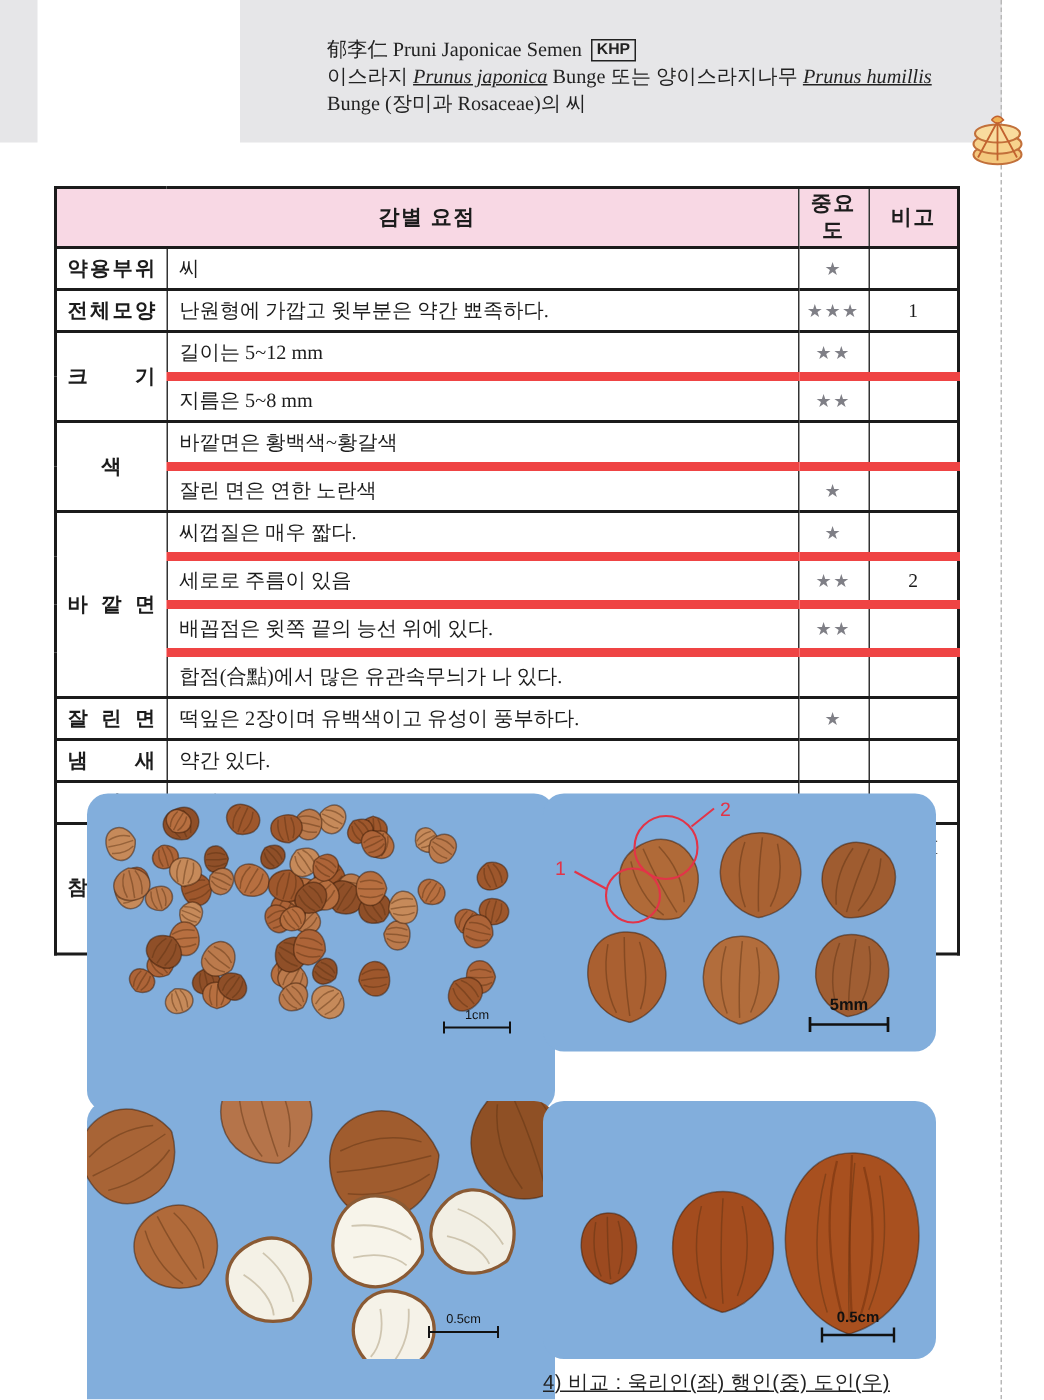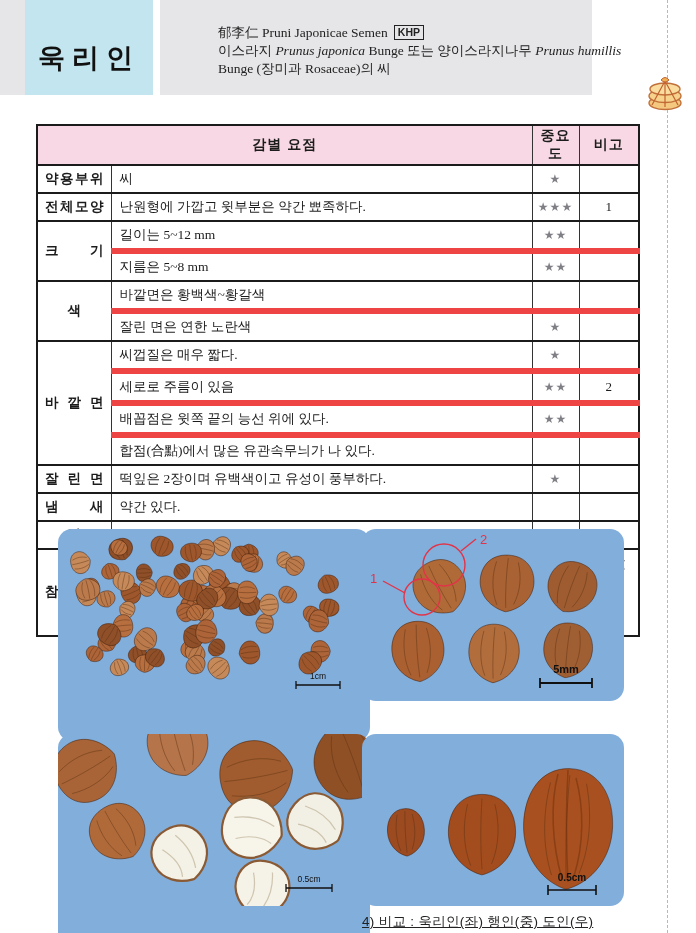--- a/index.html
+++ b/index.html
@@ -3,26 +3,26 @@
 <meta charset="utf-8">
 <style>
   html,body{margin:0;padding:0;background:#fff;}
   #page{position:relative;width:696px;height:933px;background:#fff;overflow:hidden;
         font-family:"Liberation Sans",sans-serif;color:#1c1c1c;}
   
   .edge-strip{position:absolute;left:0;top:0;width:25px;height:95px;background:#e6e6e8;}
   .title-box{position:absolute;left:25px;top:0;width:128px;height:95px;background:#c2e5ef;
              display:flex;align-items:center;justify-content:center;}
   .title-box .t{font-size:27px;font-weight:bold;letter-spacing:7px;padding-top:20px;color:#111;}
-  .info-box{position:absolute;left:160px;top:0;width:432px;height:95px;background:#e6e6e8;}
+  .info-box{position:absolute;left:160px;top:0;width:508px;height:95px;background:#e6e6e8;}
   .info-text{position:absolute;left:58px;top:24px;width:438px;
              font-family:"Liberation Serif",serif;font-size:13.5px;line-height:18px;color:#222;}
   .khp{display:inline-block;border:1.5px solid #222;font-family:"Liberation Sans",sans-serif;
        font-size:10.5px;font-weight:bold;line-height:13px;padding:0 3px;margin-left:6px;vertical-align:1px;}
-  .sci{font-style:italic;}
+  .sci{font-style:italic;text-decoration:underline;}
   .margin-line{position:absolute;left:667px;top:0;height:933px;border-left:1px dashed #b8b8b8;}
   .bundle-icon{position:absolute;left:644px;top:72px;}
   
   .tbl{position:absolute;left:36px;top:124px;border-collapse:collapse;table-layout:fixed;
        border:2px solid #1b1b1b;}
   .tbl th,.tbl td{border-left:1px solid #333;height:24px;vertical-align:middle;overflow:hidden;}
   .tbl thead th{background:#f8d8e4;font-size:14px;font-weight:bold;text-align:center;
                 border-bottom:2px solid #1b1b1b;letter-spacing:1px;}
   .row-grp th,.row-grp td{border-top:2px solid #1b1b1b;}
   .row-sub td{border-top:6px solid #ef4444;}
@@ -61,23 +61,20 @@
         <path d="M-18,-34 C-24,-12 -24,14 -14,36 M0,-40 C-2,-14 -2,16 0,40 M16,-34 C22,-12 22,12 12,34" fill="none" stroke="rgba(92,48,18,.45)" stroke-width="1" vector-effect="non-scaling-stroke"></path>
       </g>
       <g id="halfg">
         <path d="M0,-45 C28,-45 42,-25 42,-2 C42,22 24,40 2,46 C0,46.5 -1,46.5 -2,46 C-24,40 -42,22 -42,-2 C-42,-25 -28,-45 0,-45 Z" stroke="#8a5a34" stroke-width="2.2" vector-effect="non-scaling-stroke"></path>
         <path d="M-20,-20 C-10,0 -8,20 -14,34 M8,-30 C16,-8 16,14 10,32" fill="none" stroke="rgba(175,160,130,.55)" stroke-width="1.2" vector-effect="non-scaling-stroke"></path>
       </g>
     </defs>
   </svg>
 
   <div class="edge-strip"></div>
-  <div class="title-box">
-    <div class="t">욱리인</div>
-  </div>
   <div class="info-box">
     <div class="info-text">
       <span>郁李仁 Pruni Japonicae Semen</span><span class="khp">KHP</span><br>
       <span>이스라지 </span><span class="sci">Prunus japonica</span><span> Bunge 또는 양이스라지나무 </span><span class="sci">Prunus humillis</span><span> Bunge (장미과 Rosaceae)의 씨</span>
     </div>
   </div>
   <div class="margin-line"></div>
   <div class="bundle-icon">
     <svg width="42" height="42" viewBox="0 0 42 42">
       <ellipse cx="21" cy="31" rx="16" ry="6.5" fill="#f4c87e" stroke="#c2703a" stroke-width="1.4"></ellipse>

